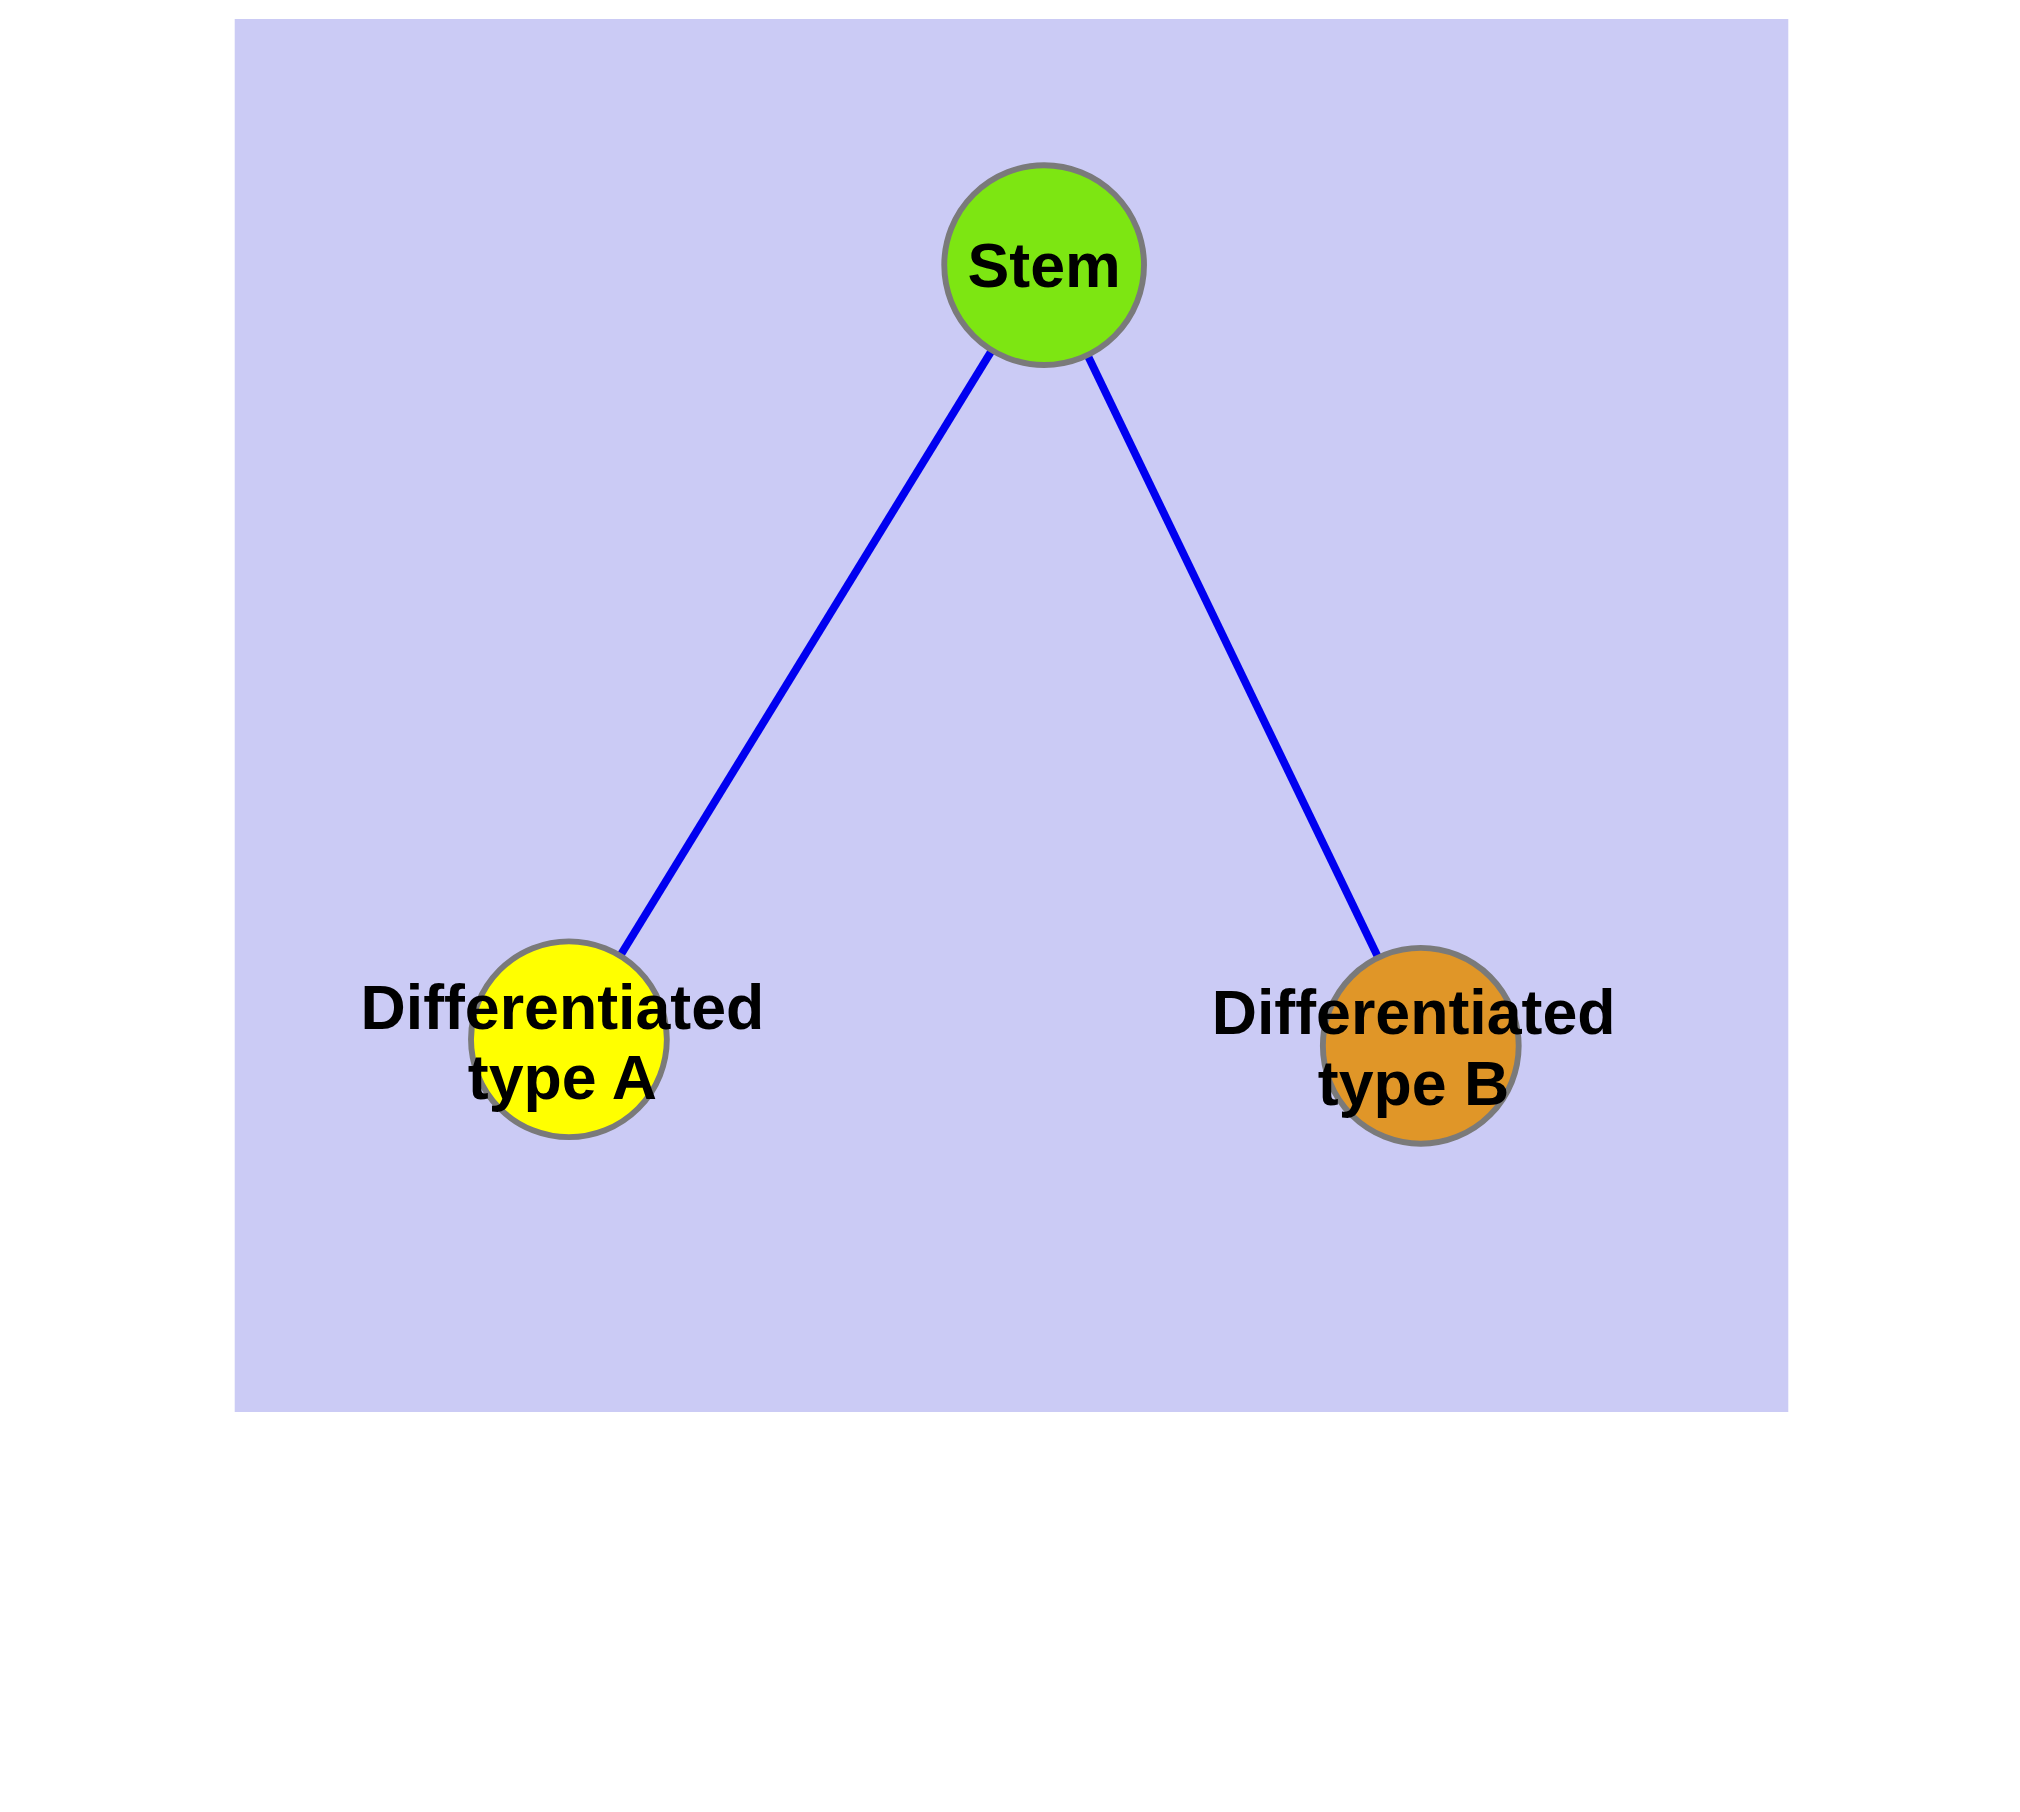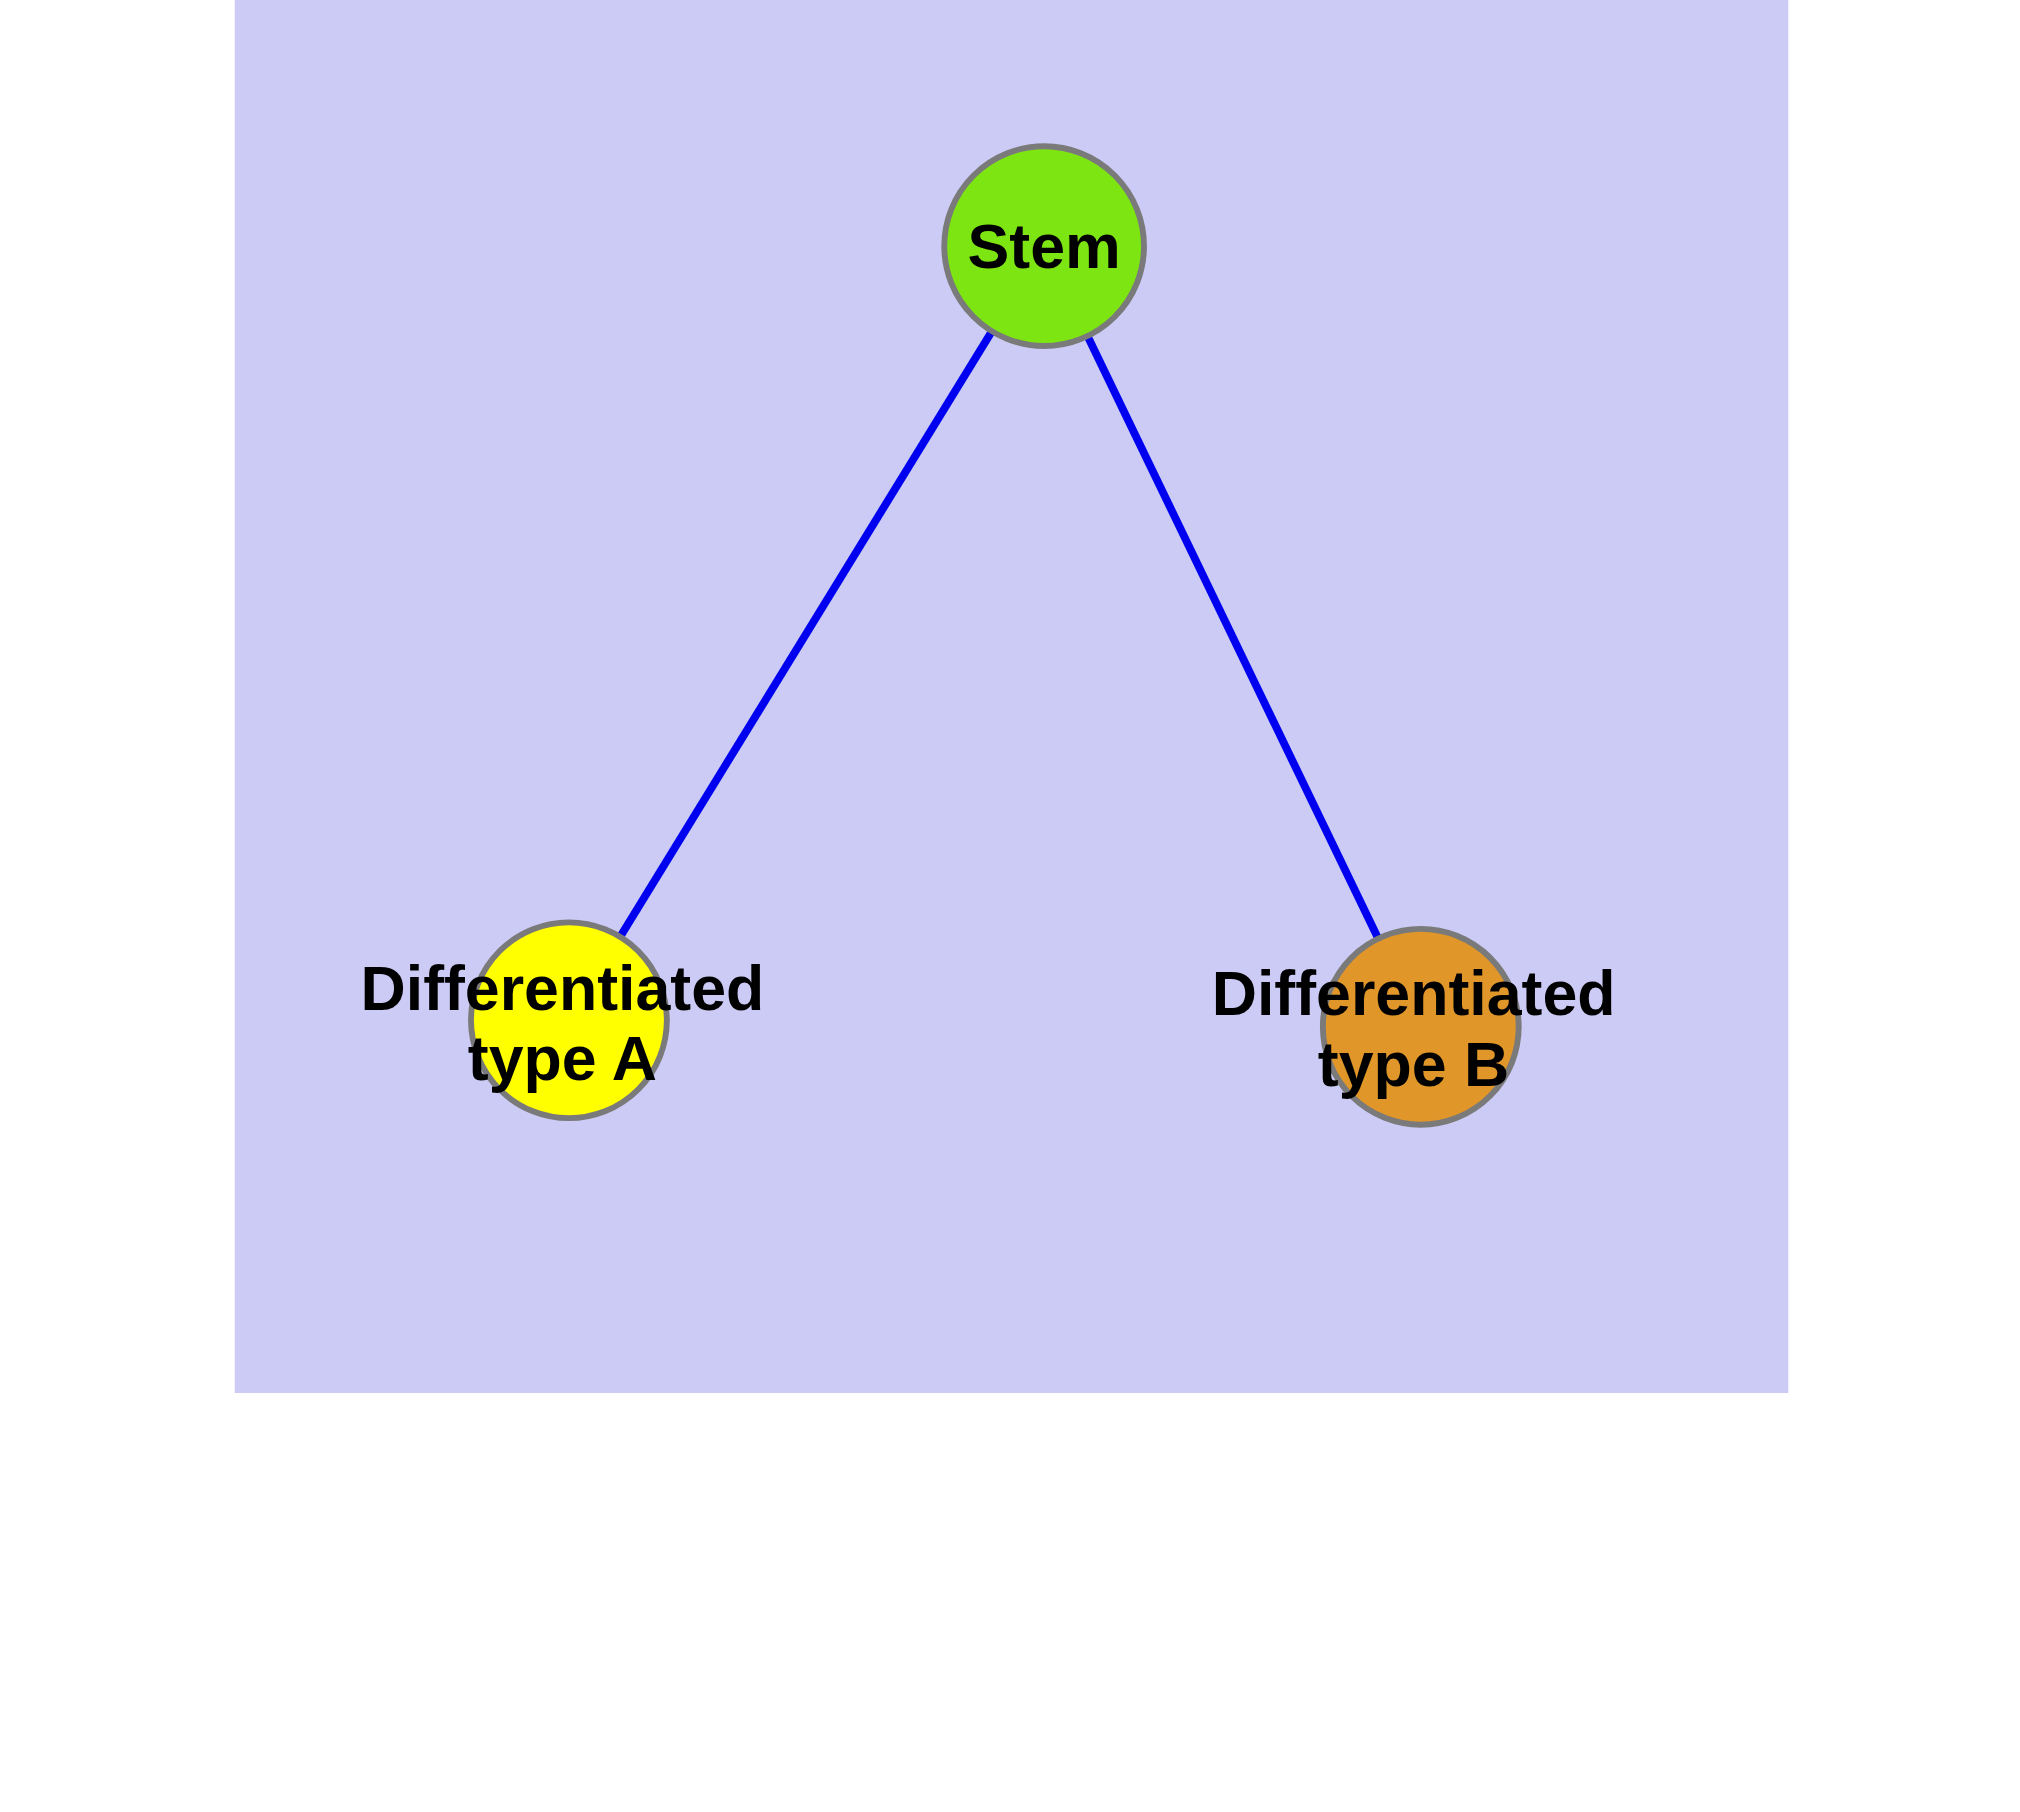--- a/index.html
+++ b/index.html
@@ -5,21 +5,21 @@
   html, body {
     margin: 0;
     padding: 0;
     background: #ffffff;
     width: 2021px;
     height: 1812px;
     overflow: hidden;
   }
   .canvas-wrap {
     position: absolute;
-    top: 0;
+    top: 19px;
     left: 3.4px;
     width: 2017px;
     height: 1393px;
   }
   svg {
     display: block;
     width: 100%;
     height: 100%;
   }
   .node-circle {

